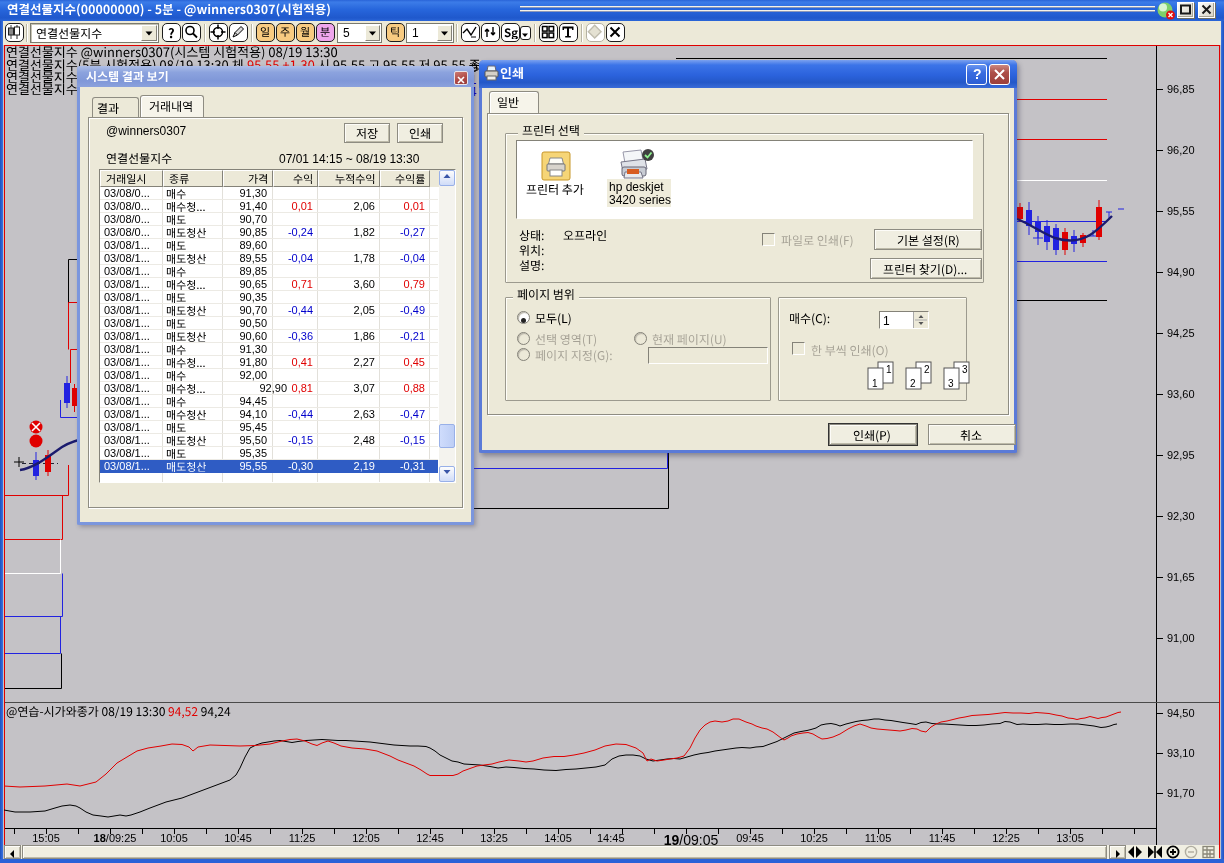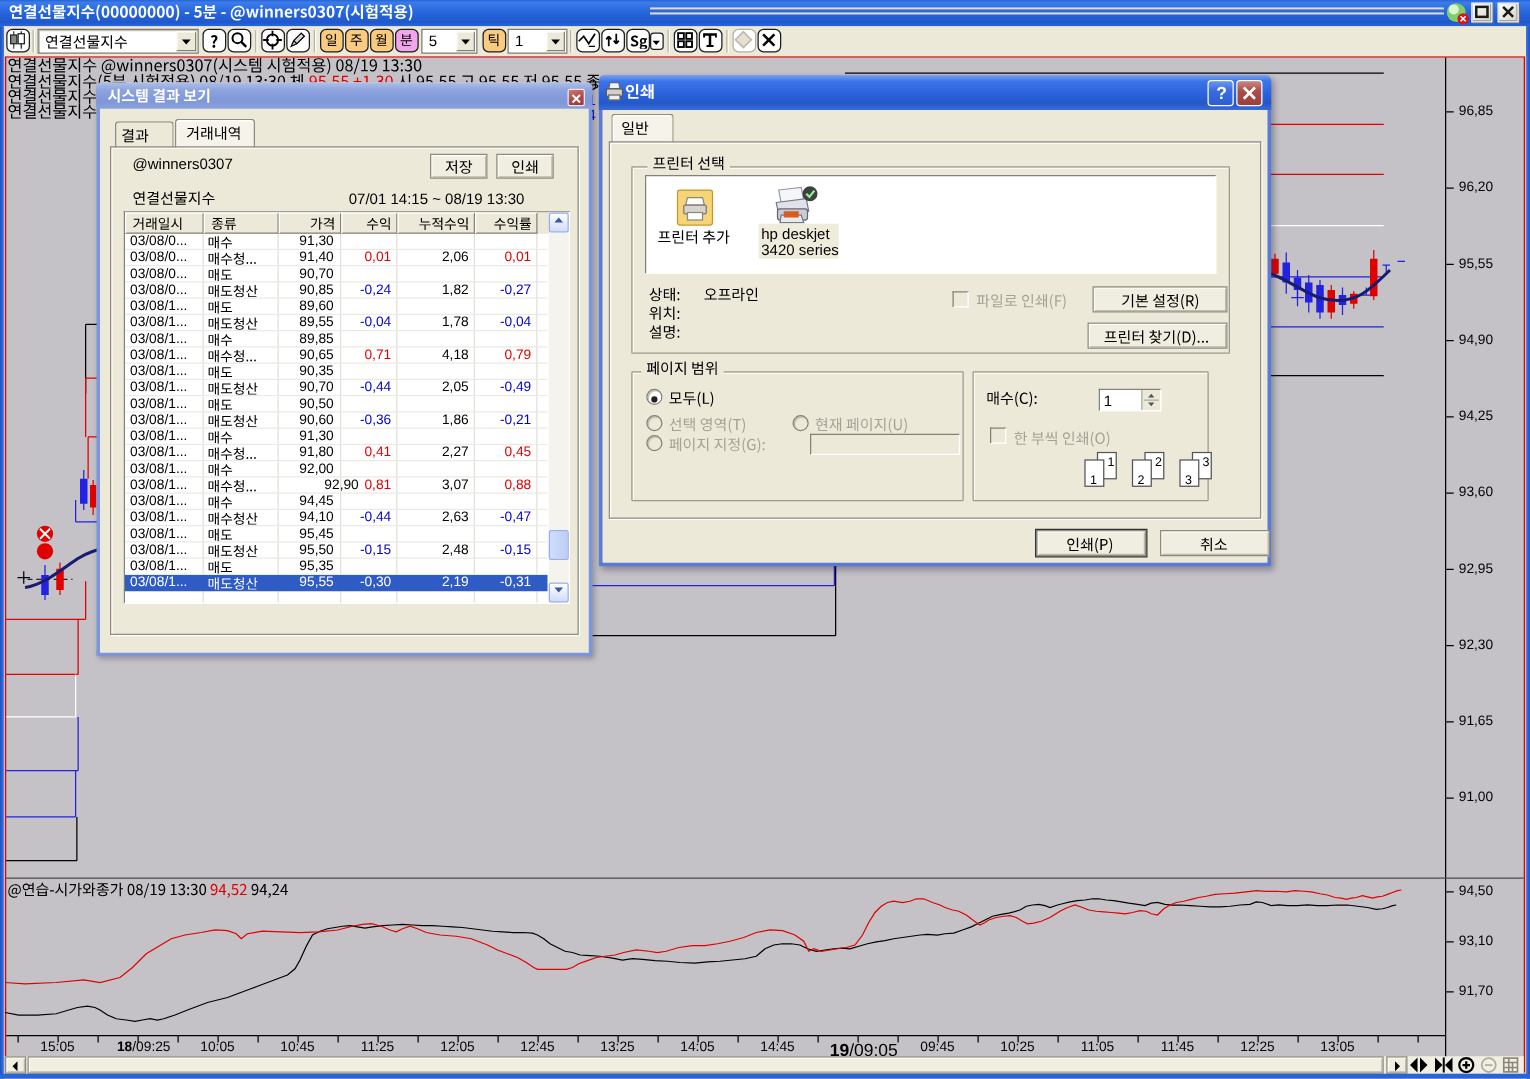--- a/index.html
+++ b/index.html
@@ -177,21 +177,21 @@
     </svg></div>
 <div style="position:absolute;left:21px;top:832px;width:50px;text-align:center;font-size:11px;z-index:2">15:05</div>
 <div style="position:absolute;left:85px;top:832px;width:60px;text-align:center;font-size:11px;white-space:nowrap;z-index:2"><b>18</b>/09:25</div>
 <div style="position:absolute;left:149px;top:832px;width:50px;text-align:center;font-size:11px;z-index:2">10:05</div>
 <div style="position:absolute;left:213px;top:832px;width:50px;text-align:center;font-size:11px;z-index:2">10:45</div>
 <div style="position:absolute;left:277px;top:832px;width:50px;text-align:center;font-size:11px;z-index:2">11:25</div>
 <div style="position:absolute;left:341px;top:832px;width:50px;text-align:center;font-size:11px;z-index:2">12:05</div>
 <div style="position:absolute;left:405px;top:832px;width:50px;text-align:center;font-size:11px;z-index:2">12:45</div>
 <div style="position:absolute;left:469px;top:832px;width:50px;text-align:center;font-size:11px;z-index:2">13:25</div>
 <div style="position:absolute;left:533px;top:832px;width:50px;text-align:center;font-size:11px;z-index:2">14:05</div>
-<div style="position:absolute;left:597px;top:832px;width:50px;text-align:center;font-size:11px;z-index:2">14:45</div>
+<div style="position:absolute;left:597px;top:832px;width:50px;font-size:11px;z-index:2">14:45</div>
 <div style="position:absolute;left:661px;top:832px;width:60px;text-align:center;font-size:14px;white-space:nowrap;z-index:2"><b>19</b>/09:05</div>
 <div style="position:absolute;left:725px;top:832px;width:50px;text-align:center;font-size:11px;z-index:2">09:45</div>
 <div style="position:absolute;left:789px;top:832px;width:50px;text-align:center;font-size:11px;z-index:2">10:25</div>
 <div style="position:absolute;left:853px;top:832px;width:50px;text-align:center;font-size:11px;z-index:2">11:05</div>
 <div style="position:absolute;left:917px;top:832px;width:50px;text-align:center;font-size:11px;z-index:2">11:45</div>
 <div style="position:absolute;left:981px;top:832px;width:50px;text-align:center;font-size:11px;z-index:2">12:25</div>
 <div style="position:absolute;left:1045px;top:832px;width:50px;text-align:center;font-size:11px;z-index:2">13:05</div>
 <div class="abs" style="left:4px;top:845px;width:1215px;height:14px;background:#f1efe2;z-index:2"></div>
 <div class="abs btn3d" style="left:4px;top:845px;width:17px;height:14px;z-index:2"><svg width="15" height="12">
       <path d="M9 2 L5 6 L9 10 Z" fill="#000"></path>
@@ -446,21 +446,21 @@
         <path fill="#000" d="M0.9 -7.9V-1.8H4.7V-7.9ZM3.8 -7.2V-2.5H1.8V-7.2ZM5.9 -8.9V0.4H6.8V-4.4H8.1V0.9H9V-9.1H8.1V-5.2H6.8V-8.9Z M14.7 -8.7V-8.2C14.7 -6.8 12.9 -5.6 11.1 -5.3L11.5 -4.6C13 -4.8 14.5 -5.7 15.2 -6.9C15.8 -5.7 17.3 -4.8 18.9 -4.6L19.2 -5.3C17.4 -5.6 15.6 -6.8 15.6 -8.2V-8.7ZM10.7 -3.5V-2.7H14.7V0.9H15.6V-2.7H19.7V-3.5Z"></path>
       </svg></div>
     <div style="position:absolute;left:142px;top:200px;width:45px;text-align:right;font-size:11px;color:#000;line-height:11px">89,85</div>
     <div style="position:absolute;left:20px;top:211px;width:338px;height:1px;background:#eceae4"></div>
     <div style="position:absolute;left:24px;top:213px;font-size:11px;color:#000;line-height:11px">03/08/1...</div>
     <div style="position:absolute;left:86px;top:213px;line-height:0"><svg width="40" height="12" viewBox="0 -10 40 12" style="display:inline-block;vertical-align:baseline;">
         <path fill="#000" d="M0.9 -7.9V-1.8H4.7V-7.9ZM3.8 -7.2V-2.5H1.8V-7.2ZM5.9 -8.9V0.4H6.8V-4.4H8.1V0.9H9V-9.1H8.1V-5.2H6.8V-8.9Z M14.7 -8.7V-8.2C14.7 -6.8 12.9 -5.6 11.1 -5.3L11.5 -4.6C13 -4.8 14.5 -5.7 15.2 -6.9C15.8 -5.7 17.3 -4.8 18.9 -4.6L19.2 -5.3C17.4 -5.6 15.6 -6.8 15.6 -8.2V-8.7ZM10.7 -3.5V-2.7H14.7V0.9H15.6V-2.7H19.7V-3.5Z M25.7 -2.8C23.6 -2.8 22.4 -2.1 22.4 -1C22.4 0.2 23.6 0.8 25.7 0.8C27.8 0.8 29 0.2 29 -1C29 -2.1 27.8 -2.8 25.7 -2.8ZM25.7 -2.1C27.2 -2.1 28.1 -1.7 28.1 -1C28.1 -0.3 27.2 0.1 25.7 0.1C24.2 0.1 23.3 -0.3 23.3 -1C23.3 -1.7 24.2 -2.1 25.7 -2.1ZM23.3 -9.1V-7.9H21.1V-7.2H23.3V-7C23.3 -5.6 22.3 -4.4 20.8 -3.9L21.3 -3.2C22.4 -3.6 23.3 -4.5 23.7 -5.5C24.2 -4.6 25.1 -3.8 26.2 -3.5L26.7 -4.2C25.2 -4.6 24.2 -5.7 24.2 -7V-7.2H26.4V-7.9H24.2V-9.1ZM28.1 -9.1V-6.3H26.1V-5.5H28.1V-3.1H29V-9.1Z M31.9 0.1C32.3 0.1 32.6 -0.2 32.6 -0.6C32.6 -1.1 32.3 -1.4 31.9 -1.4C31.5 -1.4 31.2 -1.1 31.2 -0.6C31.2 -0.2 31.5 0.1 31.9 0.1Z M34.9 0.1C35.3 0.1 35.7 -0.2 35.7 -0.6C35.7 -1.1 35.3 -1.4 34.9 -1.4C34.5 -1.4 34.2 -1.1 34.2 -0.6C34.2 -0.2 34.5 0.1 34.9 0.1Z M38 0.1C38.4 0.1 38.7 -0.2 38.7 -0.6C38.7 -1.1 38.4 -1.4 38 -1.4C37.6 -1.4 37.3 -1.1 37.3 -0.6C37.3 -0.2 37.6 0.1 38 0.1Z"></path>
       </svg></div>
     <div style="position:absolute;left:142px;top:213px;width:45px;text-align:right;font-size:11px;color:#000;line-height:11px">90,65</div>
     <div style="position:absolute;left:192px;top:213px;width:41px;text-align:right;font-size:11px;color:#e00000;line-height:11px">0,71</div>
-    <div style="position:absolute;left:237px;top:213px;width:58px;text-align:right;font-size:11px;color:#000;line-height:11px">4,18</div>
+    <div style="position:absolute;left:237px;top:213px;width:58px;text-align:right;font-size:11px;color:#000;line-height:11px">3,60</div>
     <div style="position:absolute;left:299px;top:213px;width:46px;text-align:right;font-size:11px;color:#e00000;line-height:11px">0,79</div>
     <div style="position:absolute;left:20px;top:224px;width:338px;height:1px;background:#eceae4"></div>
     <div style="position:absolute;left:24px;top:226px;font-size:11px;color:#000;line-height:11px">03/08/1...</div>
     <div style="position:absolute;left:86px;top:226px;line-height:0"><svg width="20" height="12" viewBox="0 -10 20 12" style="display:inline-block;vertical-align:baseline;">
         <path fill="#000" d="M0.9 -7.9V-1.8H4.7V-7.9ZM3.8 -7.2V-2.5H1.8V-7.2ZM5.9 -8.9V0.4H6.8V-4.4H8.1V0.9H9V-9.1H8.1V-5.2H6.8V-8.9Z M11.8 -8.3V-3.7H14.7V-1.2H10.7V-0.4H19.7V-1.2H15.6V-3.7H18.6V-4.4H12.7V-7.5H18.5V-8.3Z"></path>
       </svg></div>
     <div style="position:absolute;left:142px;top:226px;width:45px;text-align:right;font-size:11px;color:#000;line-height:11px">90,35</div>
     <div style="position:absolute;left:20px;top:237px;width:338px;height:1px;background:#eceae4"></div>
     <div style="position:absolute;left:24px;top:239px;font-size:11px;color:#000;line-height:11px">03/08/1...</div>
     <div style="position:absolute;left:86px;top:239px;line-height:0"><svg width="40" height="12" viewBox="0 -10 40 12" style="display:inline-block;vertical-align:baseline;">

